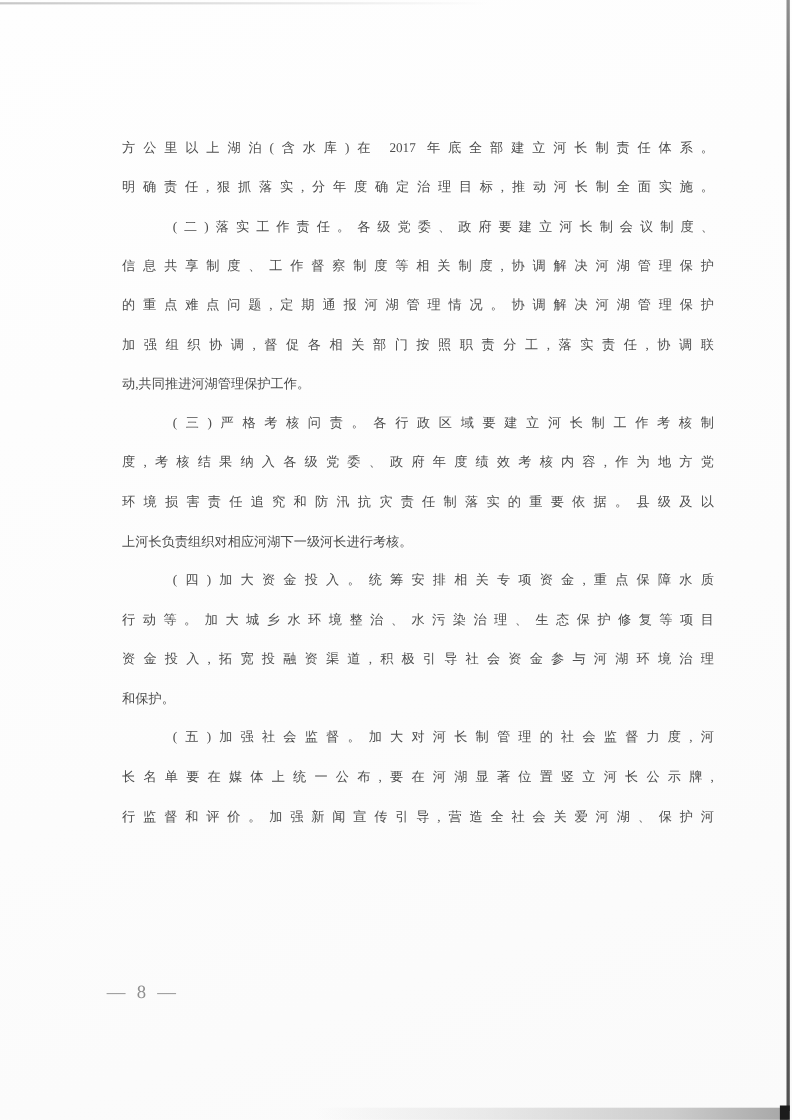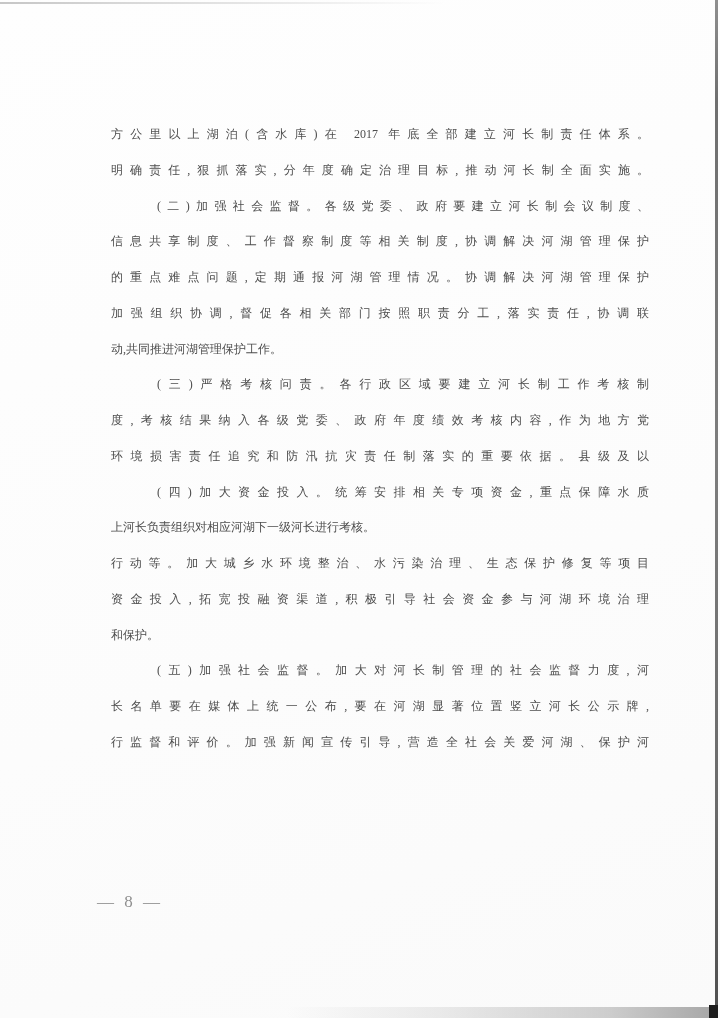--- a/index.html
+++ b/index.html
@@ -90,30 +90,30 @@
 
 <div id="scan-page">
   <div class="art-top-line"></div>
   <div class="art-right-line"></div>
   <div class="art-bottom-shadow"></div>
   <div class="art-corner-mark"></div>
 
   <div id="text-block">
       <div class="line fill">方公里以上湖泊(含水库)在 2017 年底全部建立河长制责任体系。</div>
       <div class="line fill">明确责任,狠抓落实,分年度确定治理目标,推动河长制全面实施。</div>
-      <div class="line fill indent">(二)加强社会监督。各级党委、政府要建立河长制会议制度、</div>
+      <div class="line fill indent">(二)落实工作责任。各级党委、政府要建立河长制会议制度、</div>
       <div class="line fill">信息共享制度、工作督察制度等相关制度,协调解决河湖管理保护</div>
       <div class="line fill">的重点难点问题,定期通报河湖管理情况。协调解决河湖管理保护</div>
       <div class="line fill">加强组织协调,督促各相关部门按照职责分工,落实责任,协调联</div>
       <div class="line">动,共同推进河湖管理保护工作。</div>
       <div class="line fill indent">(三)严格考核问责。各行政区域要建立河长制工作考核制</div>
       <div class="line fill">度,考核结果纳入各级党委、政府年度绩效考核内容,作为地方党</div>
       <div class="line fill">环境损害责任追究和防汛抗灾责任制落实的重要依据。县级及以</div>
+      <div class="line">上河长负责组织对相应河湖下一级河长进行考核。</div>
       <div class="line fill indent">(四)加大资金投入。统筹安排相关专项资金,重点保障水质</div>
-      <div class="line">上河长负责组织对相应河湖下一级河长进行考核。</div>
       <div class="line fill">行动等。加大城乡水环境整治、水污染治理、生态保护修复等项目</div>
       <div class="line fill">资金投入,拓宽投融资渠道,积极引导社会资金参与河湖环境治理</div>
       <div class="line">和保护。</div>
       <div class="line fill indent">(五)加强社会监督。加大对河长制管理的社会监督力度,河</div>
       <div class="line fill">长名单要在媒体上统一公布,要在河湖显著位置竖立河长公示牌,</div>
       <div class="line fill">行监督和评价。加强新闻宣传引导,营造全社会关爱河湖、保护河</div>
     </div>
 
   <div id="page-number">— 8 —</div>
 </div>

